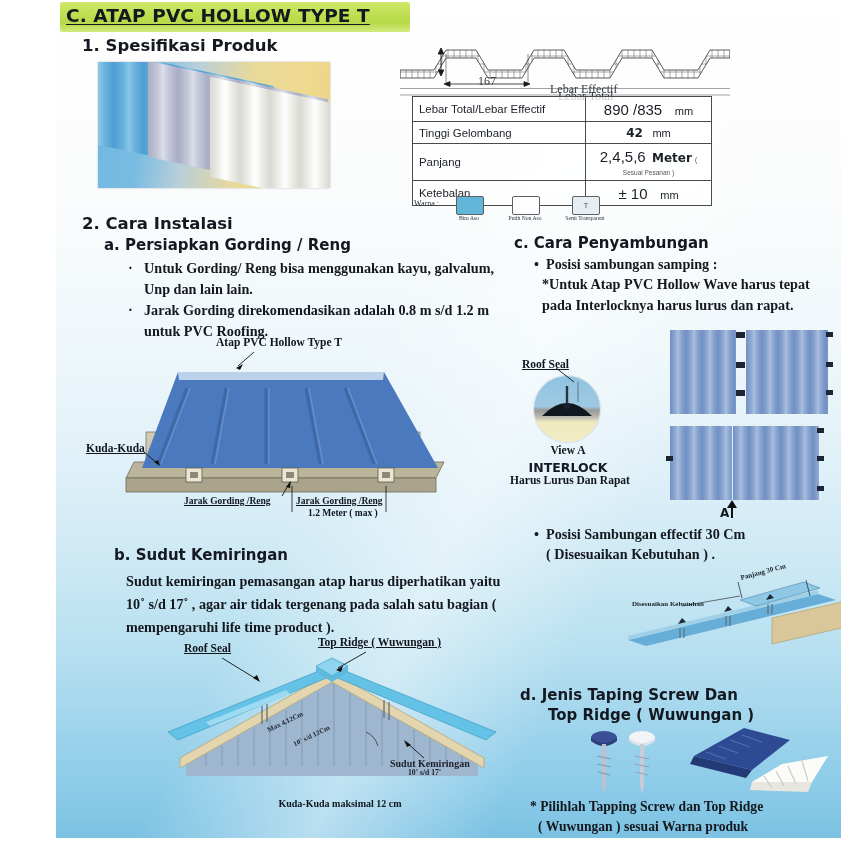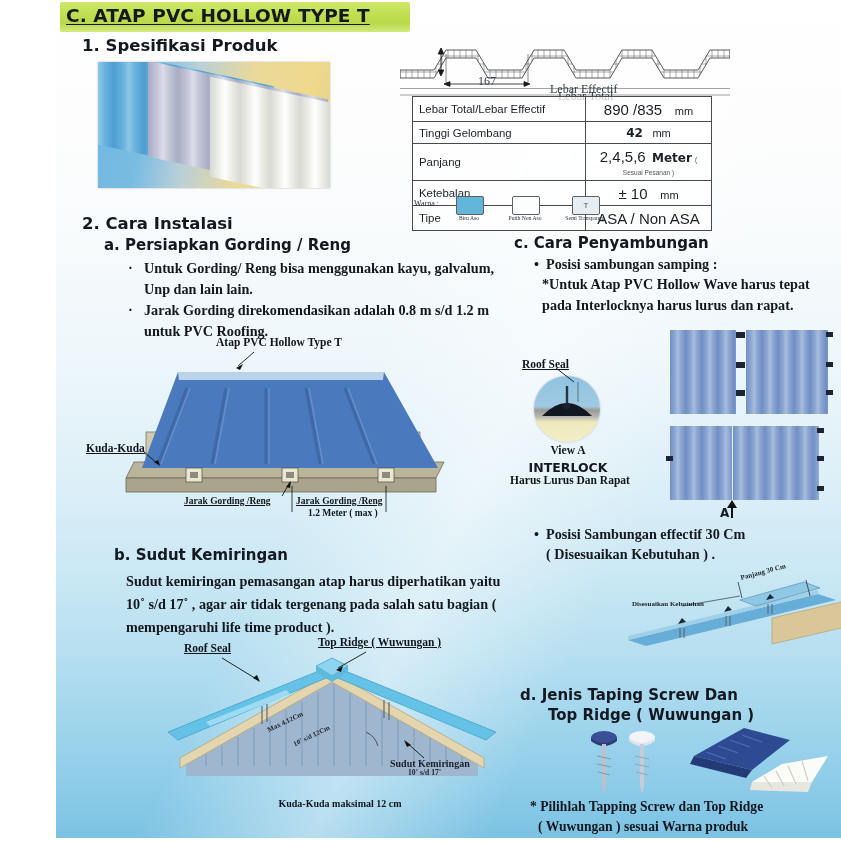--- a/index.html
+++ b/index.html
@@ -252,26 +252,20 @@
           <span class="v-note">( Sesuai Pesanan )</span>
         </td>
       </tr>
       <tr>
         <td class="k">Ketebalan</td>
         <td class="v">
           <span class="v-main">± 10</span>
           &nbsp;&nbsp;&nbsp;<span class="v-unit">mm</span>
         </td>
       </tr>
-      <tr>
-        <td class="k">Tipe</td>
-        <td class="v">
-          <span class="v-main">ASA / Non ASA</span>
-        </td>
-      </tr>
     </tbody>
   </table>
 
   <div class="abs" id="warna">
     <div class="sw-label">Warna :</div>
     <div class="sw" style="left:42px;background:#62b6d8;"></div>
     <div class="sw-cap" style="left:30px;width:50px;">Biru Aso</div>
     <div class="sw" style="left:98px;background:#fdfdfd;"></div>
     <div class="sw-cap" style="left:80px;width:62px;">Putih Non Aso</div>
     <div class="sw" style="left:158px;background:#e7eef2;display:flex;align-items:center;justify-content:center;font-size:8px;color:#4a5560;font-family:'Liberation Sans',sans-serif;">

